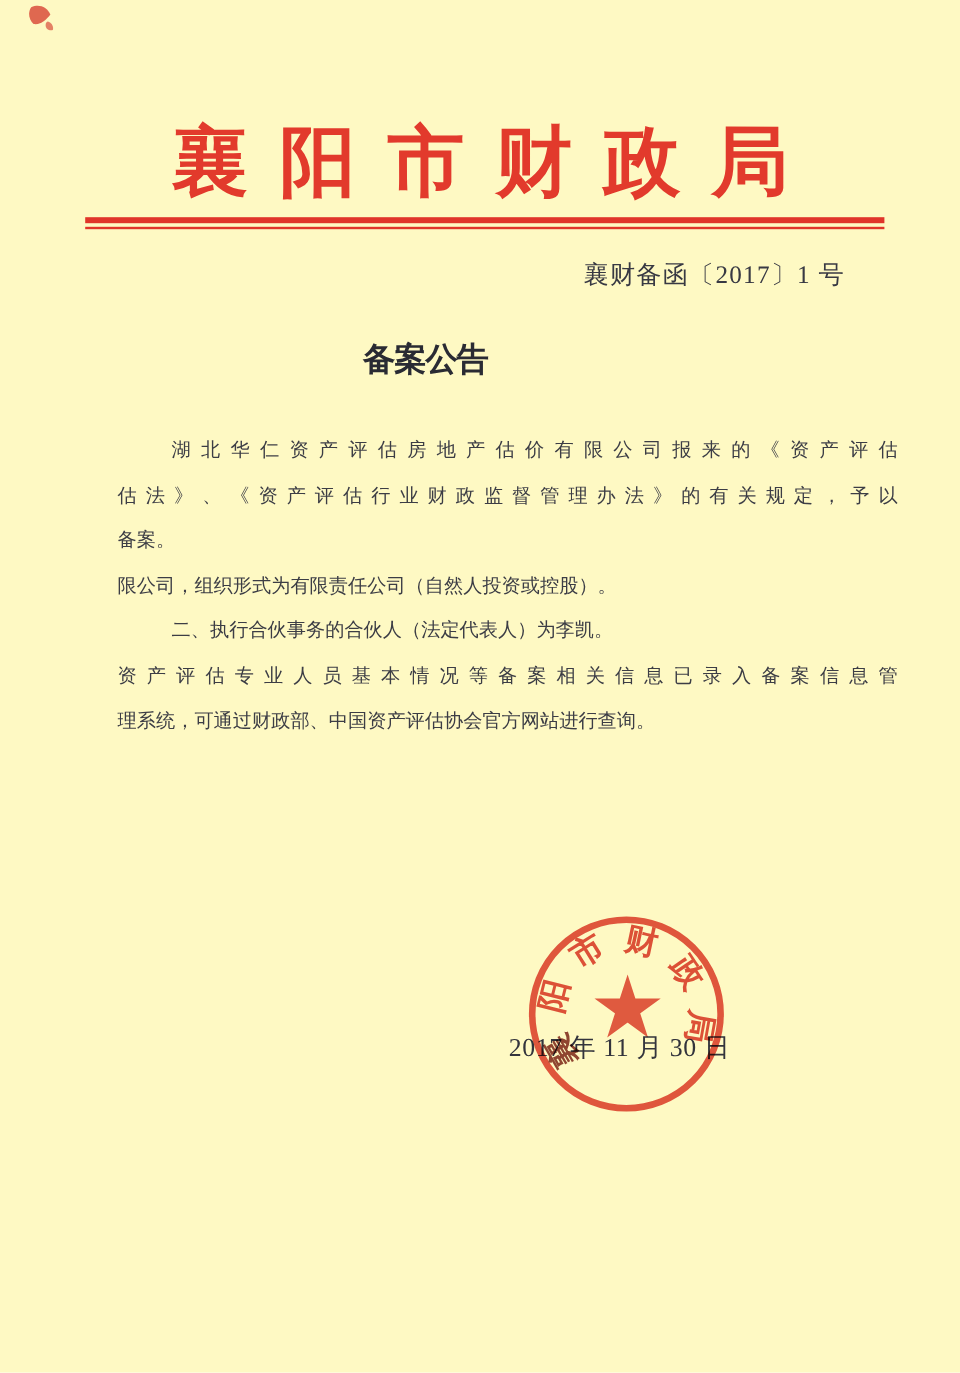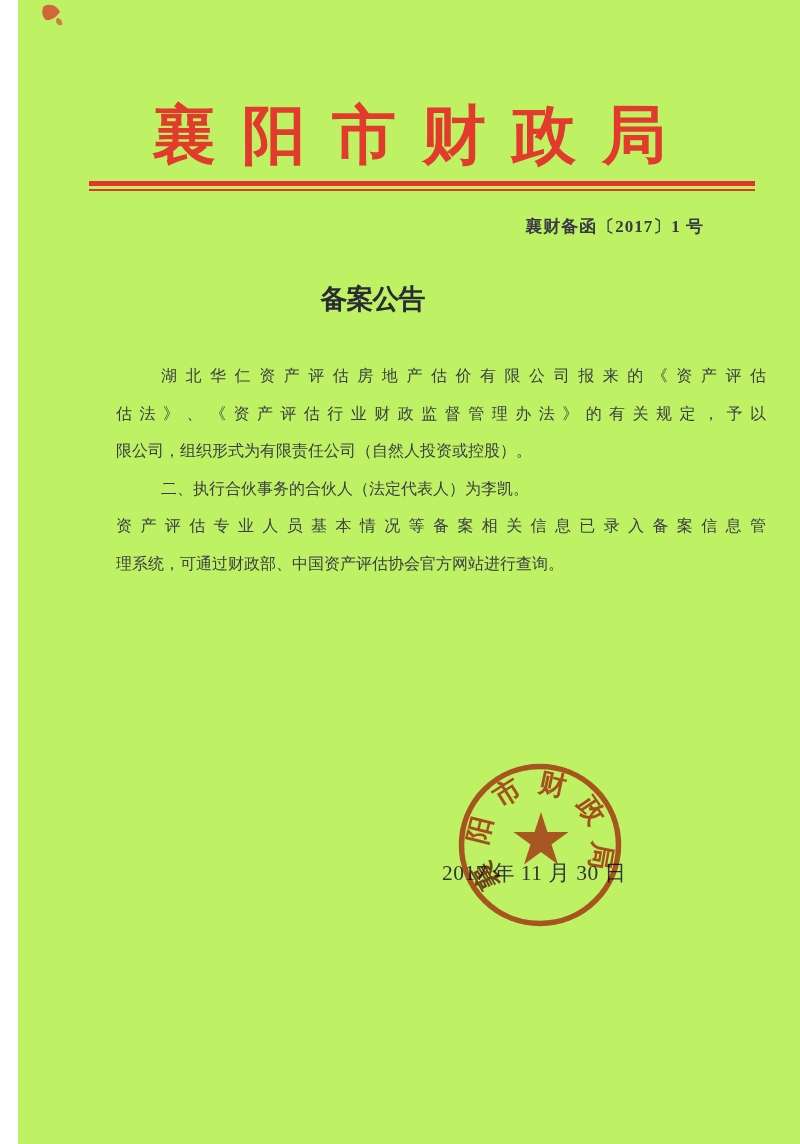--- a/index.html
+++ b/index.html
@@ -3,21 +3,21 @@
 <meta charset="utf-8">
 <style>
   * { margin: 0; padding: 0; box-sizing: border-box; }
   html, body { width: 800px; height: 1144px; }
   body {
     background: #fefefe;
     font-family: "Liberation Serif", "DejaVu Serif", serif;
     position: relative;
     overflow: hidden;
   }
-  .page { position: absolute; inset: 0; background: #bef264; margin-left: 18px; }
+  .page { position: absolute; inset: 0; background: #fef9c3; }
 
   
   .corner-mark { position: absolute; left: 20px; top: 2px; width: 32px; height: 32px; opacity: .9; }
 
   
   .masthead {
     position: absolute;
     top: 98px; left: 0; right: -26px;
     text-align: center;
     font-size: 64px;
@@ -29,25 +29,24 @@
   }
 
   
   .rule-thick { position: absolute; left: 71px; top: 181px; width: 666px; height: 5px; background: #e0352a; }
   .rule-thin  { position: absolute; left: 71px; top: 189px; width: 666px; height: 2px; background: #e0352a; }
 
   
   .ref-number {
     position: absolute;
     top: 215px; right: 96px;
-    font-size: 17px;
+    font-size: 21px;
     color: #383943;
     letter-spacing: 1px;
     white-space: nowrap;
-    font-weight: bold;
   }
 
   
   .doc-title {
     position: absolute;
     top: 281px; left: 0; width: 709px;
     text-align: center;
     font-size: 27px;
     font-weight: bold;
     color: #2a2b33;
@@ -110,20 +109,21 @@
   <div class="rule-thick"></div>
   <div class="rule-thin"></div>
 
   <div class="ref-number">襄财备函〔2017〕1 号</div>
 
   <div class="doc-title">备案公告</div>
 
   <div class="body-block">
     <div class="tline indent stretch">湖北华仁资产评估房地产估价有限公司报来的《资产评估</div>
     <div class="tline stretch">估法》、《资产评估行业财政监督管理办法》的有关规定，予以</div>
+    <div class="tline">备案。</div>
     <div class="tline">限公司，组织形式为有限责任公司（自然人投资或控股）。</div>
     <div class="tline indent">二、执行合伙事务的合伙人（法定代表人）为李凯。</div>
     <div class="tline stretch">资产评估专业人员基本情况等备案相关信息已录入备案信息管</div>
     <div class="tline">理系统，可通过财政部、中国资产评估协会官方网站进行查询。</div>
   </div>
 
   <div class="doc-date">2017 年 11 月 30 日</div>
 
   <svg class="seal" viewBox="425 748 195 195" aria-hidden="true">
 

